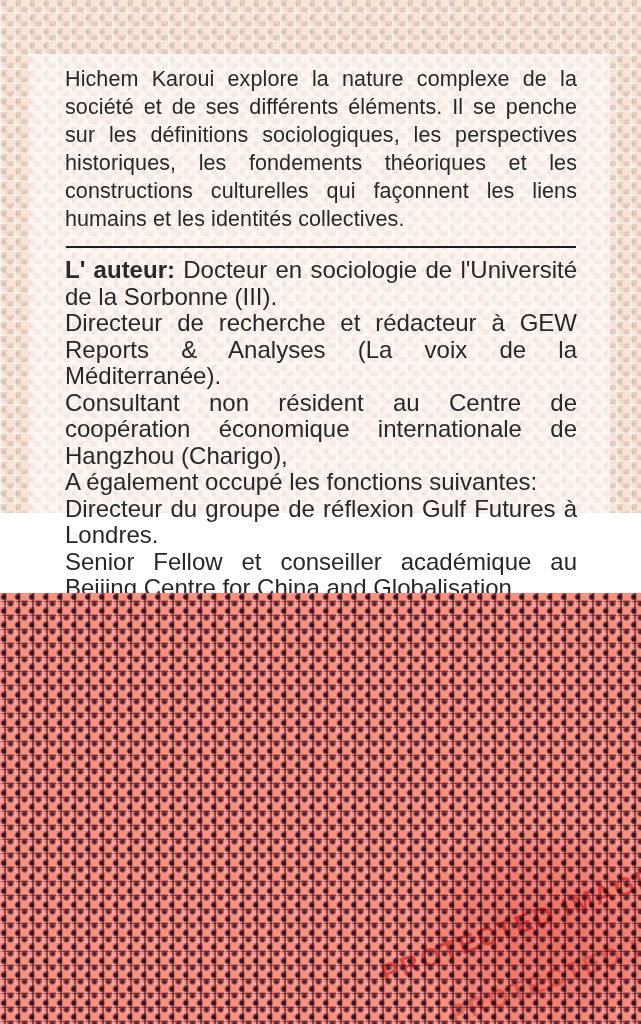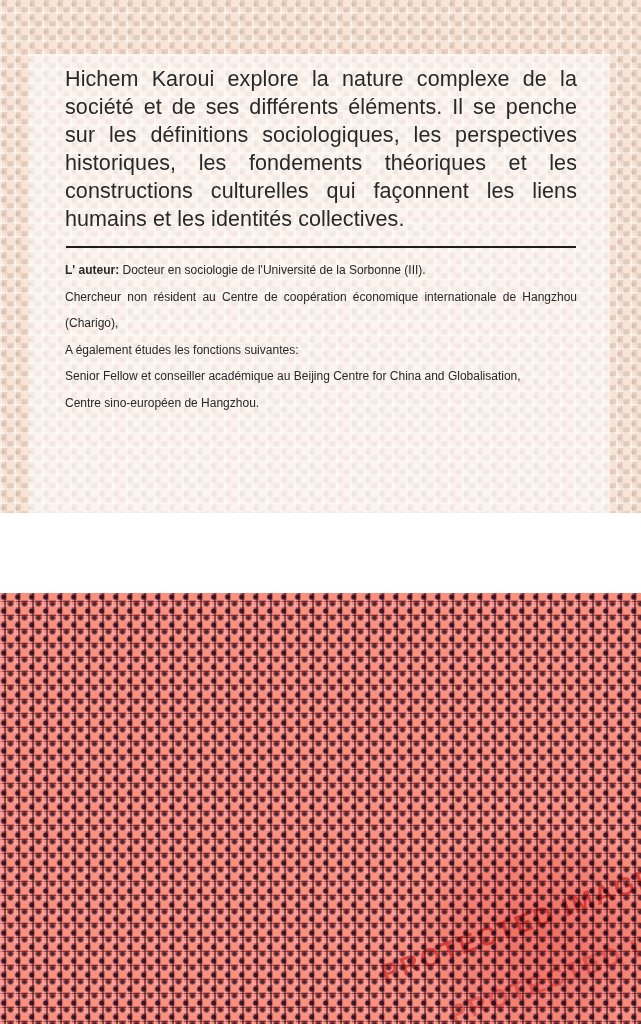--- a/index.html
+++ b/index.html
@@ -51,21 +51,21 @@
   }
 
   .divider {
     border: none;
     border-top: 2px solid #1d1d1d;
     width: 510px;
     margin: 13px 0 9px 1px;
   }
 
   .bio p {
-    font-size: 12px;
+    font-size: 24px;
     line-height: 26.5px;
     text-align: justify;
     text-justify: inter-word;
   }
 
   .bio .author-label { font-weight: bold; }
 
   
   .fabric-pink {
     position: absolute;
@@ -114,22 +114,24 @@
   <div class="fabric-top">
     <div class="text-panel">
 
       <p class="intro-paragraph">Hichem Karoui explore la nature complexe de la société et de ses différents éléments. Il se penche sur les définitions sociologiques, les perspectives historiques, les fondements théoriques et les constructions culturelles qui façonnent les liens humains et les identités collectives.</p>
 
       <hr class="divider">
 
       <div class="bio">
         <p><span class="author-label">L' auteur:</span><span> Docteur en sociologie de l'Université de la Sorbonne (III).</span></p>
 
-        <p>Chercheur non résident au Centre de coopération économique internationale de Hangzhou (Charigo),</p>
-        <p>A également études les fonctions suivantes:</p>
+        <p>Directeur de recherche et rédacteur à GEW Reports &amp; Analyses (La voix de la Méditerranée).</p>
+        <p>Consultant non résident au Centre de coopération économique internationale de Hangzhou (Charigo),</p>
+        <p>A également occupé les fonctions suivantes:</p>
+        <p>Directeur du groupe de réflexion Gulf Futures à Londres.</p>
         <p>Senior Fellow et conseiller académique au Beijing Centre for China and Globalisation,</p>
         <p>Centre sino-européen de Hangzhou.</p>
       </div>
 
     </div>
   </div>
 
   <div class="fabric-pink">
     <div class="watermark-glow"></div>
     <div class="watermark">

